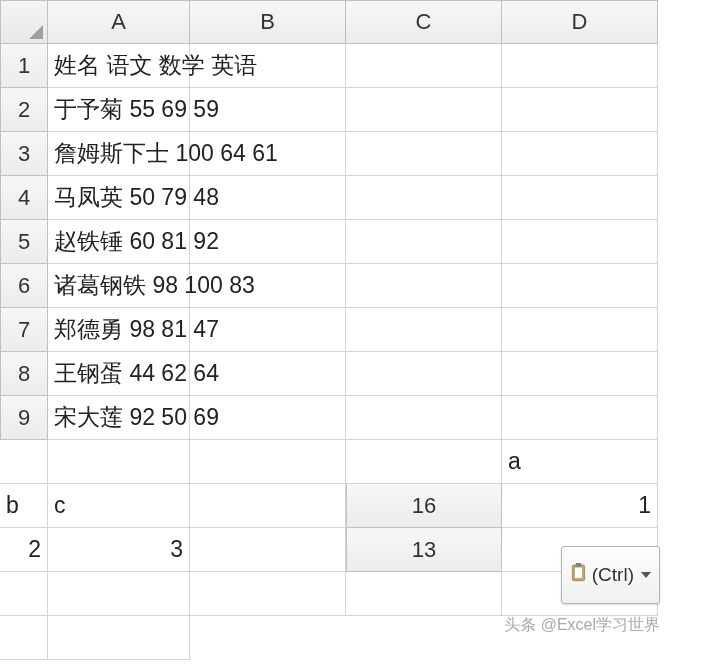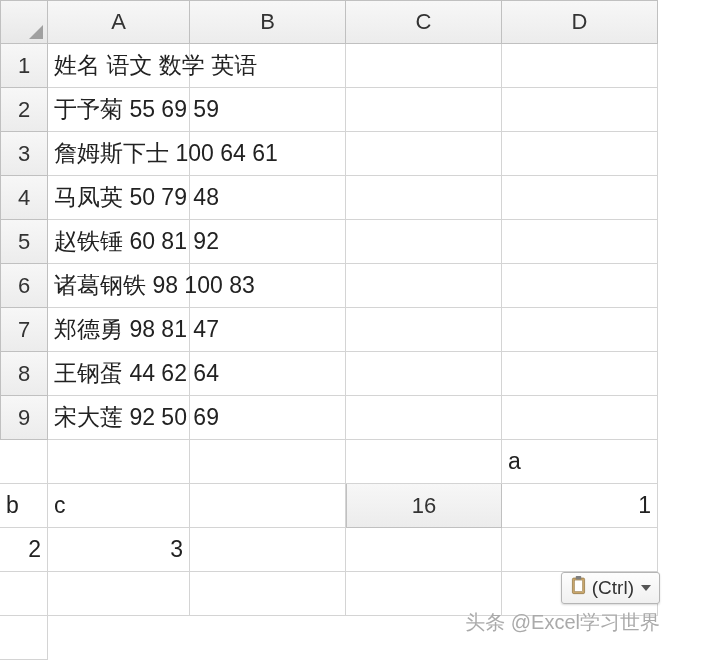--- a/index.html
+++ b/index.html
@@ -64,41 +64,41 @@
     .cell.num {
       justify-content: flex-end;
     }
     .paste-popup {
       position: absolute;
       right: 48px;
       bottom: 68px;
       background: linear-gradient(to bottom, #fdfdfd, #f0f0f0);
       border: 1px solid #b5b5b5;
       border-radius: 3px;
-      padding: 3px 8px;
+      padding: 16px 8px;
       font-size: 19px;
       color: #333;
       display: flex;
       align-items: center;
       gap: 5px;
       box-shadow: 0 1px 2px rgba(0,0,0,0.15);
     }
     .paste-popup svg { width: 17px; height: 19px; }
     .paste-popup .arrow {
       width: 0; height: 0;
       border-left: 5px solid transparent;
       border-right: 5px solid transparent;
       border-top: 6px solid #555;
       margin-left: 2px;
     }
     .watermark {
       position: absolute;
       right: 48px;
       bottom: 36px;
-      font-size: 20px;
+      font-size: 16px;
       color: #aaa;
       text-shadow: 0 0 2px #fff;
       pointer-events: none;
     }
   </style>
 </head>
 <body>
 
 <div class="spreadsheet">
   <div class="corner"></div>
@@ -157,20 +157,21 @@
     <div class="cell"></div>
     <div class="cell">a</div>
     <div class="cell">b</div>
     <div class="cell">c</div>
     <div class="cell"></div>
     <div class="row-header">16</div>
     <div class="cell num">1</div>
     <div class="cell num">2</div>
     <div class="cell num">3</div>
     <div class="cell"></div>
+    <div class="row-header">13</div>
     <div class="cell"></div>
     <div class="cell"></div>
     <div class="cell"></div>
     <div class="cell"></div>
     <div class="cell"></div>
     <div class="cell"></div>
     <div class="cell"></div>
     <div class="cell"></div>
   </div>
 

